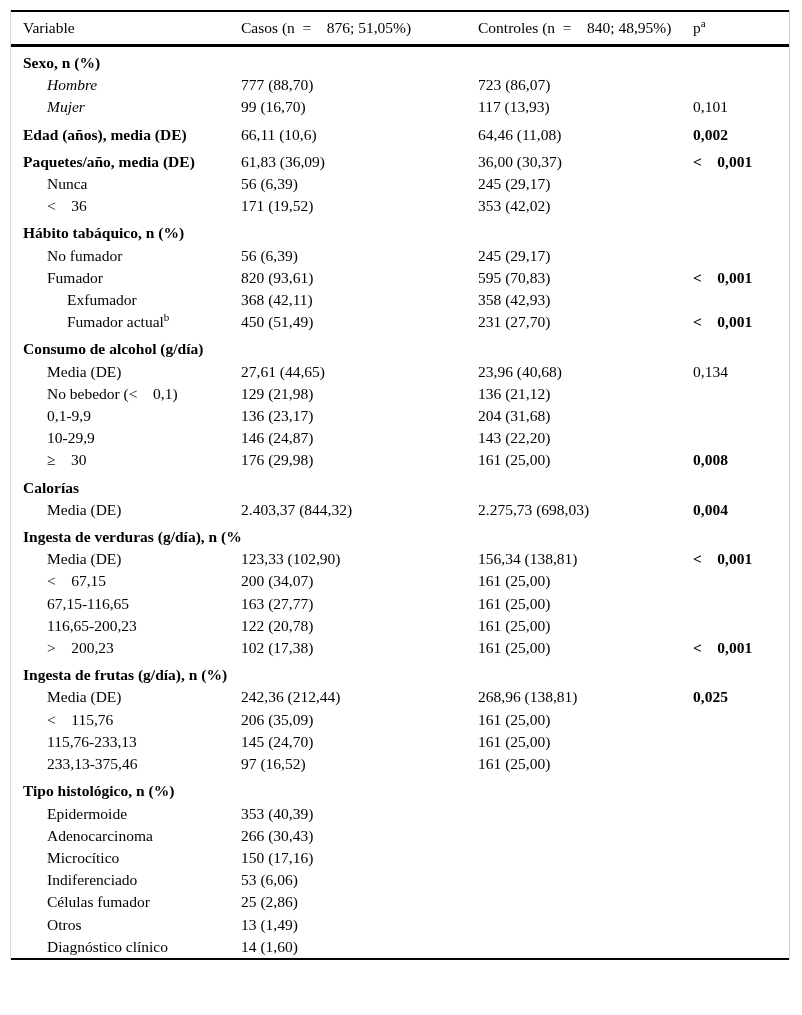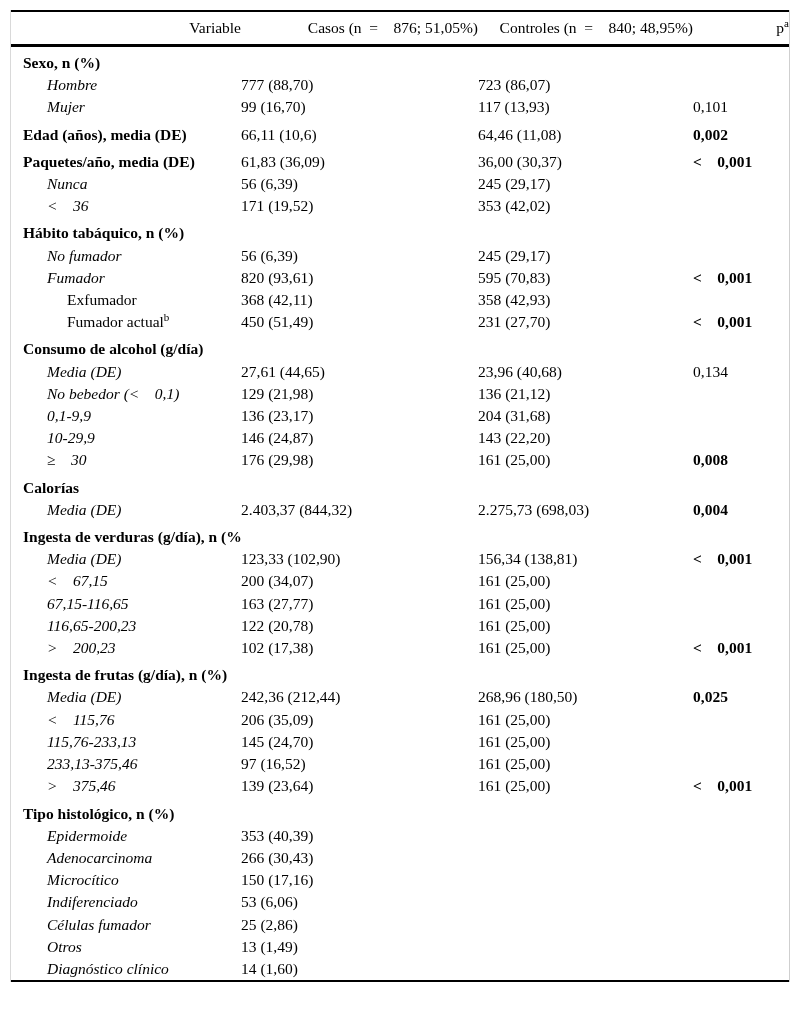--- a/index.html
+++ b/index.html
@@ -35,38 +35,37 @@
   col.c3col { width: 215px; }
   col.c4col { width: 96px; }
 
   thead td {
     border-bottom: 3px solid #000;
     height: 32px;
     vertical-align: middle;
     padding: 0;
     white-space: nowrap;
     overflow: hidden;
-    text-align: right;
   }
   thead td.c1 { padding-left: 12px; }
 
   tbody td {
     padding: 0;
     line-height: 22.2px;
     vertical-align: baseline;
     white-space: nowrap;
     overflow: hidden;
   }
   td.c1 { padding-left: 12px; }
 
   tr.section td { padding-top: 5px; }
   tr.section td.c1 { font-weight: bold; }
 
   tr.item td.c1 { padding-left: 36px; font-style: italic; }
-  tr.item-italic td.c1 { padding-left: 36px; font-style: italic; }
+  tr.item-italic td.c1 { padding-left: 36px; }
   tr.item2 td.c1 { padding-left: 56px; }
 
   tr.pbold td.c4 { font-weight: bold; }
 
   sup {
     font-size: 11px;
     line-height: 0;
     vertical-align: super;
   }
 </style>
@@ -248,46 +247,40 @@
         </tr>
         <tr class="section">
           <td class="c1">Ingesta de frutas (g/día), n (%)</td>
           <td class="c2"></td>
           <td class="c3"></td>
           <td class="c4"></td>
         </tr>
         <tr class="item-italic pbold">
           <td class="c1">Media (DE)</td>
           <td class="c2">242,36 (212,44)</td>
-          <td class="c3">268,96 (180,50)</td>
+          <td class="c3">268,96 (138,81)</td>
           <td class="c4">0,025</td>
         </tr>
         <tr class="item-italic">
           <td class="c1">&lt; 115,76</td>
           <td class="c2">206 (35,09)</td>
           <td class="c3">161 (25,00)</td>
           <td class="c4"></td>
         </tr>
         <tr class="item-italic">
           <td class="c1">115,76-233,13</td>
           <td class="c2">145 (24,70)</td>
           <td class="c3">161 (25,00)</td>
           <td class="c4"></td>
         </tr>
         <tr class="item-italic">
           <td class="c1">233,13-375,46</td>
           <td class="c2">97 (16,52)</td>
           <td class="c3">161 (25,00)</td>
           <td class="c4"></td>
-        </tr>
-        <tr class="item-italic pbold">
-          <td class="c1">&gt; 375,46</td>
-          <td class="c2">139 (23,64)</td>
-          <td class="c3">161 (25,00)</td>
-          <td class="c4">&lt; 0,001</td>
         </tr>
         <tr class="section">
           <td class="c1">Tipo histológico, n (%)</td>
           <td class="c2"></td>
           <td class="c3"></td>
           <td class="c4"></td>
         </tr>
         <tr class="item-italic">
           <td class="c1">Epidermoide</td>
           <td class="c2">353 (40,39)</td>

